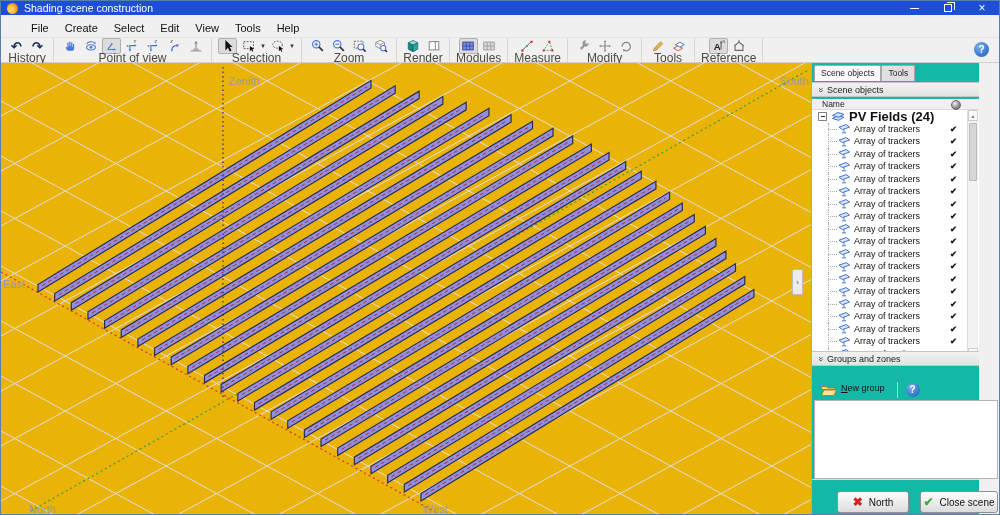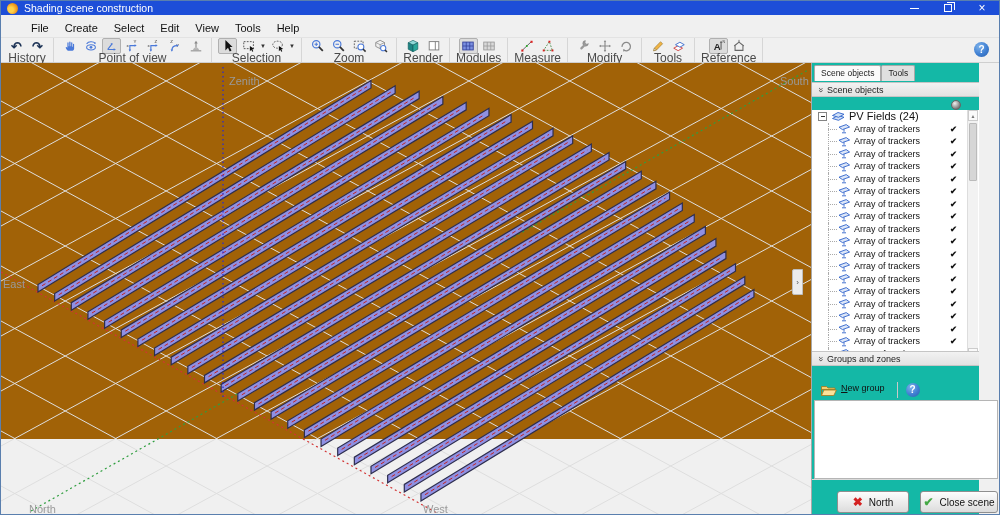--- a/index.html
+++ b/index.html
@@ -28,36 +28,36 @@
   .tgroup-label { font-size:12px; color:#4a4a4a; line-height:8px; }
   .tbtn { width:19px; height:16px; display:flex; align-items:center; justify-content:center; border-radius:2px; }
   .tbtn.pressed { background:#dcdcdc; border:1px solid #b0b0b0; }
   .tbtn svg { display:block; }
   .caret { font-size:6px; color:#333; width:6px; }
   .undo-glyph { font-size:13px; color:#1d3356; font-weight:bold; line-height:13px; }
   .toolbar-spacer { flex:1; border-right:none; }
   .help-ball { width:15px; height:15px; border-radius:50%; background:radial-gradient(circle at 35% 30%, #7db2ea, #3f7fd2 55%, #2b5fa8); color:#fff; font-size:10px; font-weight:bold; display:flex; align-items:center; justify-content:center; margin:4px 10px 0 0; }
 
   
-  .viewport { position:absolute; left:0; top:62px; width:810px; height:376px; background:#a16207; }
+  .viewport { position:absolute; left:0; top:62px; width:810px; height:453px; background:#eab308; }
   .collapse-tab { position:absolute; left:791px; top:268px; width:11px; height:26px; background:#ececec; border:1px solid #bdbdbd; border-radius:2px 0 0 2px; font-size:8px; color:#555; display:flex; align-items:center; justify-content:center; }
 
   .sidebar { position:absolute; left:810px; top:62px; width:168px; height:453px; background:#14b8a6; border-left:1px solid #a9a9a9; }
   .tabs { position:absolute; left:2px; top:2px; height:16px; display:flex; }
   .tab { font-size:8.5px; padding:2px 6px 2px 6px; border:1px solid #a9a9a9; border-bottom:none; border-radius:2px 2px 0 0; background:#e0e0e0; color:#222; }
   .tab.active { background:#fafafa; position:relative; z-index:2; }
   .panel-hdr { position:absolute; left:0; width:100%; height:15px; background:linear-gradient(#f2f2f2,#e2e2e2); border-top:1px solid #c5c5c5; border-bottom:1px solid #c5c5c5; display:flex; align-items:center; font-size:9px; color:#222; }
   .chev { display:inline-block; transform:rotate(90deg); font-size:9px; color:#444; margin:0 4px 0 6px; }
   .name-row { position:absolute; left:0; top:36px; width:100%; height:11px; font-size:8.5px; color:#222; padding-left:10px; border-bottom:1px solid #d8d8d8; background:#f0f0f0; }
   .ball { position:absolute; right:18px; top:37px; width:10px; height:10px; border-radius:50%;
      background:radial-gradient(circle at 35% 30%, #efefef, #a5a5a5 45%, #4a4a4a); border:0.5px solid #666; }
 
   .tree { position:absolute; left:0; top:47px; width:100%; height:249px; background:#fff; overflow:hidden; border-bottom:1px solid #c5c5c5; }
   .trow { position:relative; height:12.5px; display:flex; align-items:center; font-size:9px; color:#111; white-space:nowrap; }
-  .trow.root { font-weight:normal; font-size:11px; }
+  .trow.root { font-weight:bold; font-size:13px; }
   .minusbox { width:9px; height:9px; border:1px solid #848484; background:#fff; margin-left:6px; position:relative; flex:none; }
   .minusbox::after { content:''; position:absolute; left:1.5px; top:3.5px; width:4.5px; height:1px; background:#333; }
   .guide { width:26px; height:12.5px; position:relative; flex:none; }
   .guide::before { content:''; position:absolute; left:16px; top:0; height:100%; border-left:1px dotted #aaa; }
   .guide::after { content:''; position:absolute; left:16px; top:6px; width:9px; border-top:1px dotted #aaa; }
   .ticon { flex:none; margin-right:3px; display:flex; }
   .tlabel { flex:1; overflow:hidden; }
   .tcheck { position:absolute; right:22px; font-size:8.5px; color:#111; font-weight:bold; }
 
   .scrollbar { position:absolute; right:1px; top:47px; width:11px; height:249px; background:#f2f2f2; border-left:1px solid #ddd; }
@@ -491,20 +491,23 @@
     <div class="tabs">
       <div class="tab active">Scene objects</div>
       <div class="tab">Tools</div>
     </div>
 
     <div class="panel-hdr" style="top:19px;">
       <span class="chev">»</span>
       <span>Scene objects</span>
     </div>
 
+    <div class="name-row">
+      <span>Name</span>
+    </div>
     <div class="ball"></div>
 
     <div class="tree" id="tree-rows">
         <div class="trow root">
           <span class="minusbox"></span>
           <span class="ticon" style="margin-left:4px;">
             <svg width="15" height="12" viewBox="0 0 15 12">
               <path d="M1.5 8.5L7 5.5l6 1.8-5.5 3z" fill="#cfe0f7" stroke="#2f62c9" stroke-width="0.9"></path>
               <path d="M1.5 5.5L7 2.5l6 1.8-5.5 3z" fill="#cfe0f7" stroke="#2f62c9" stroke-width="0.9"></path>
             </svg>

